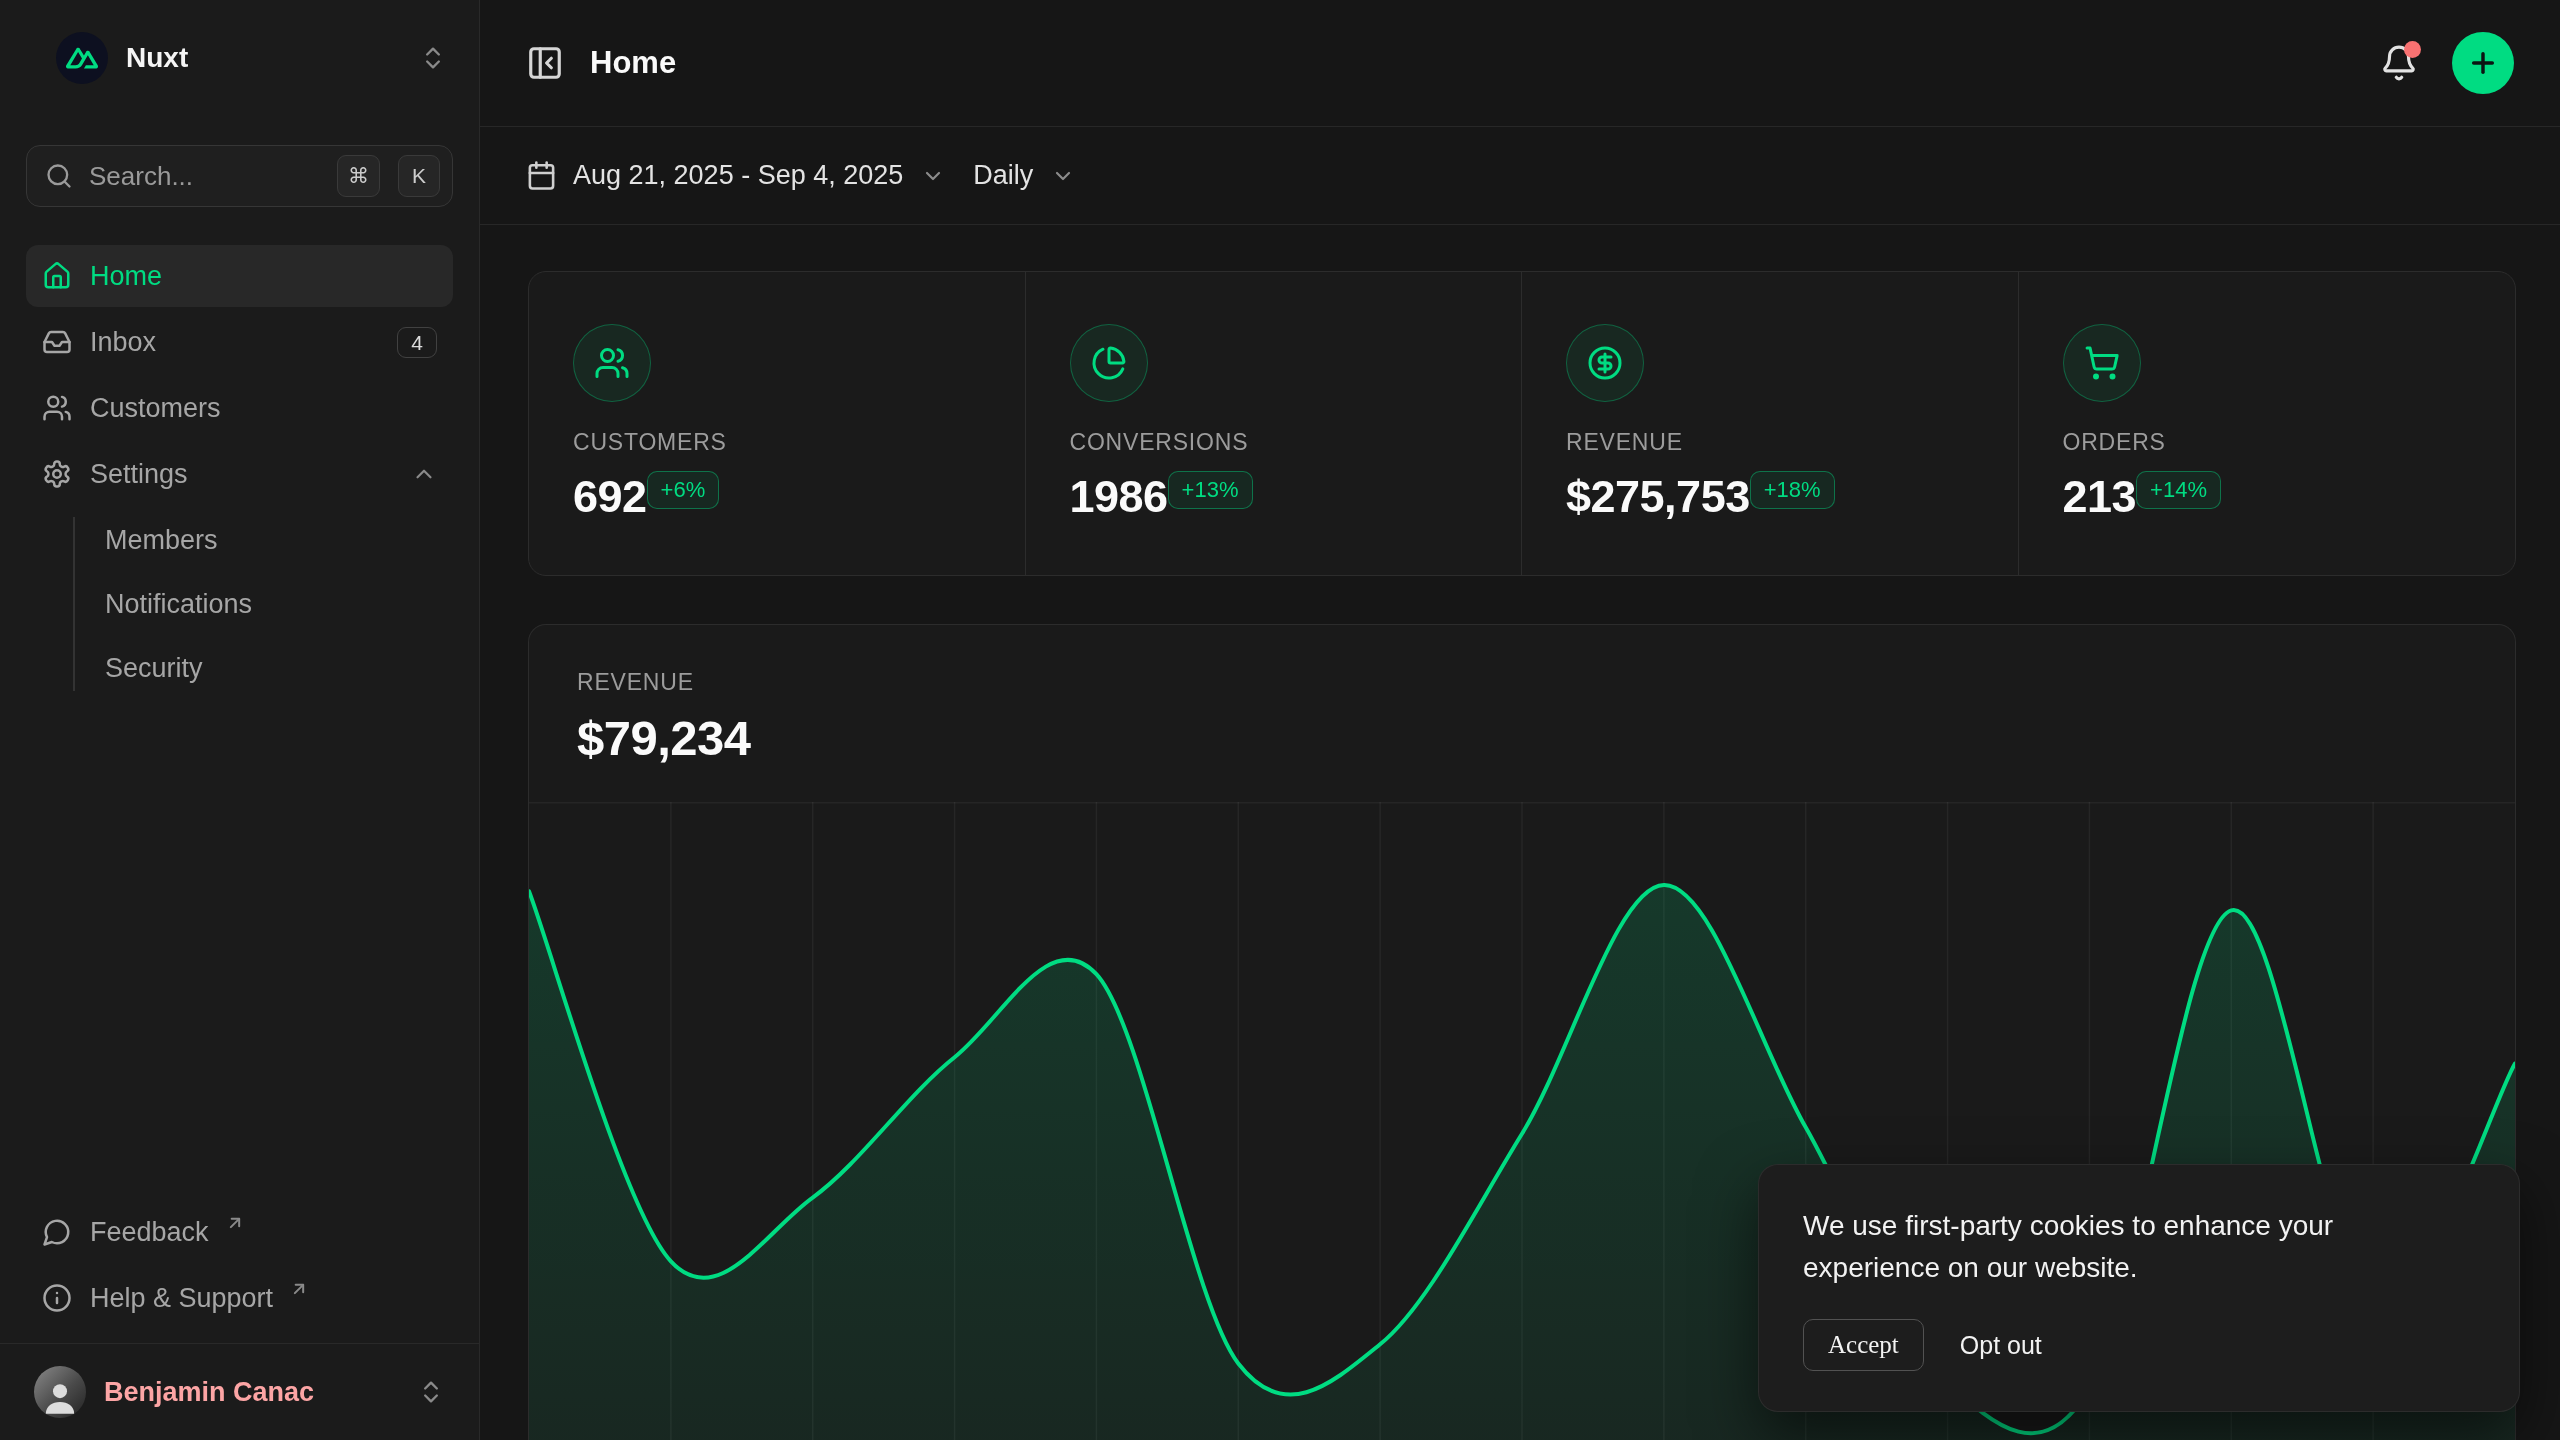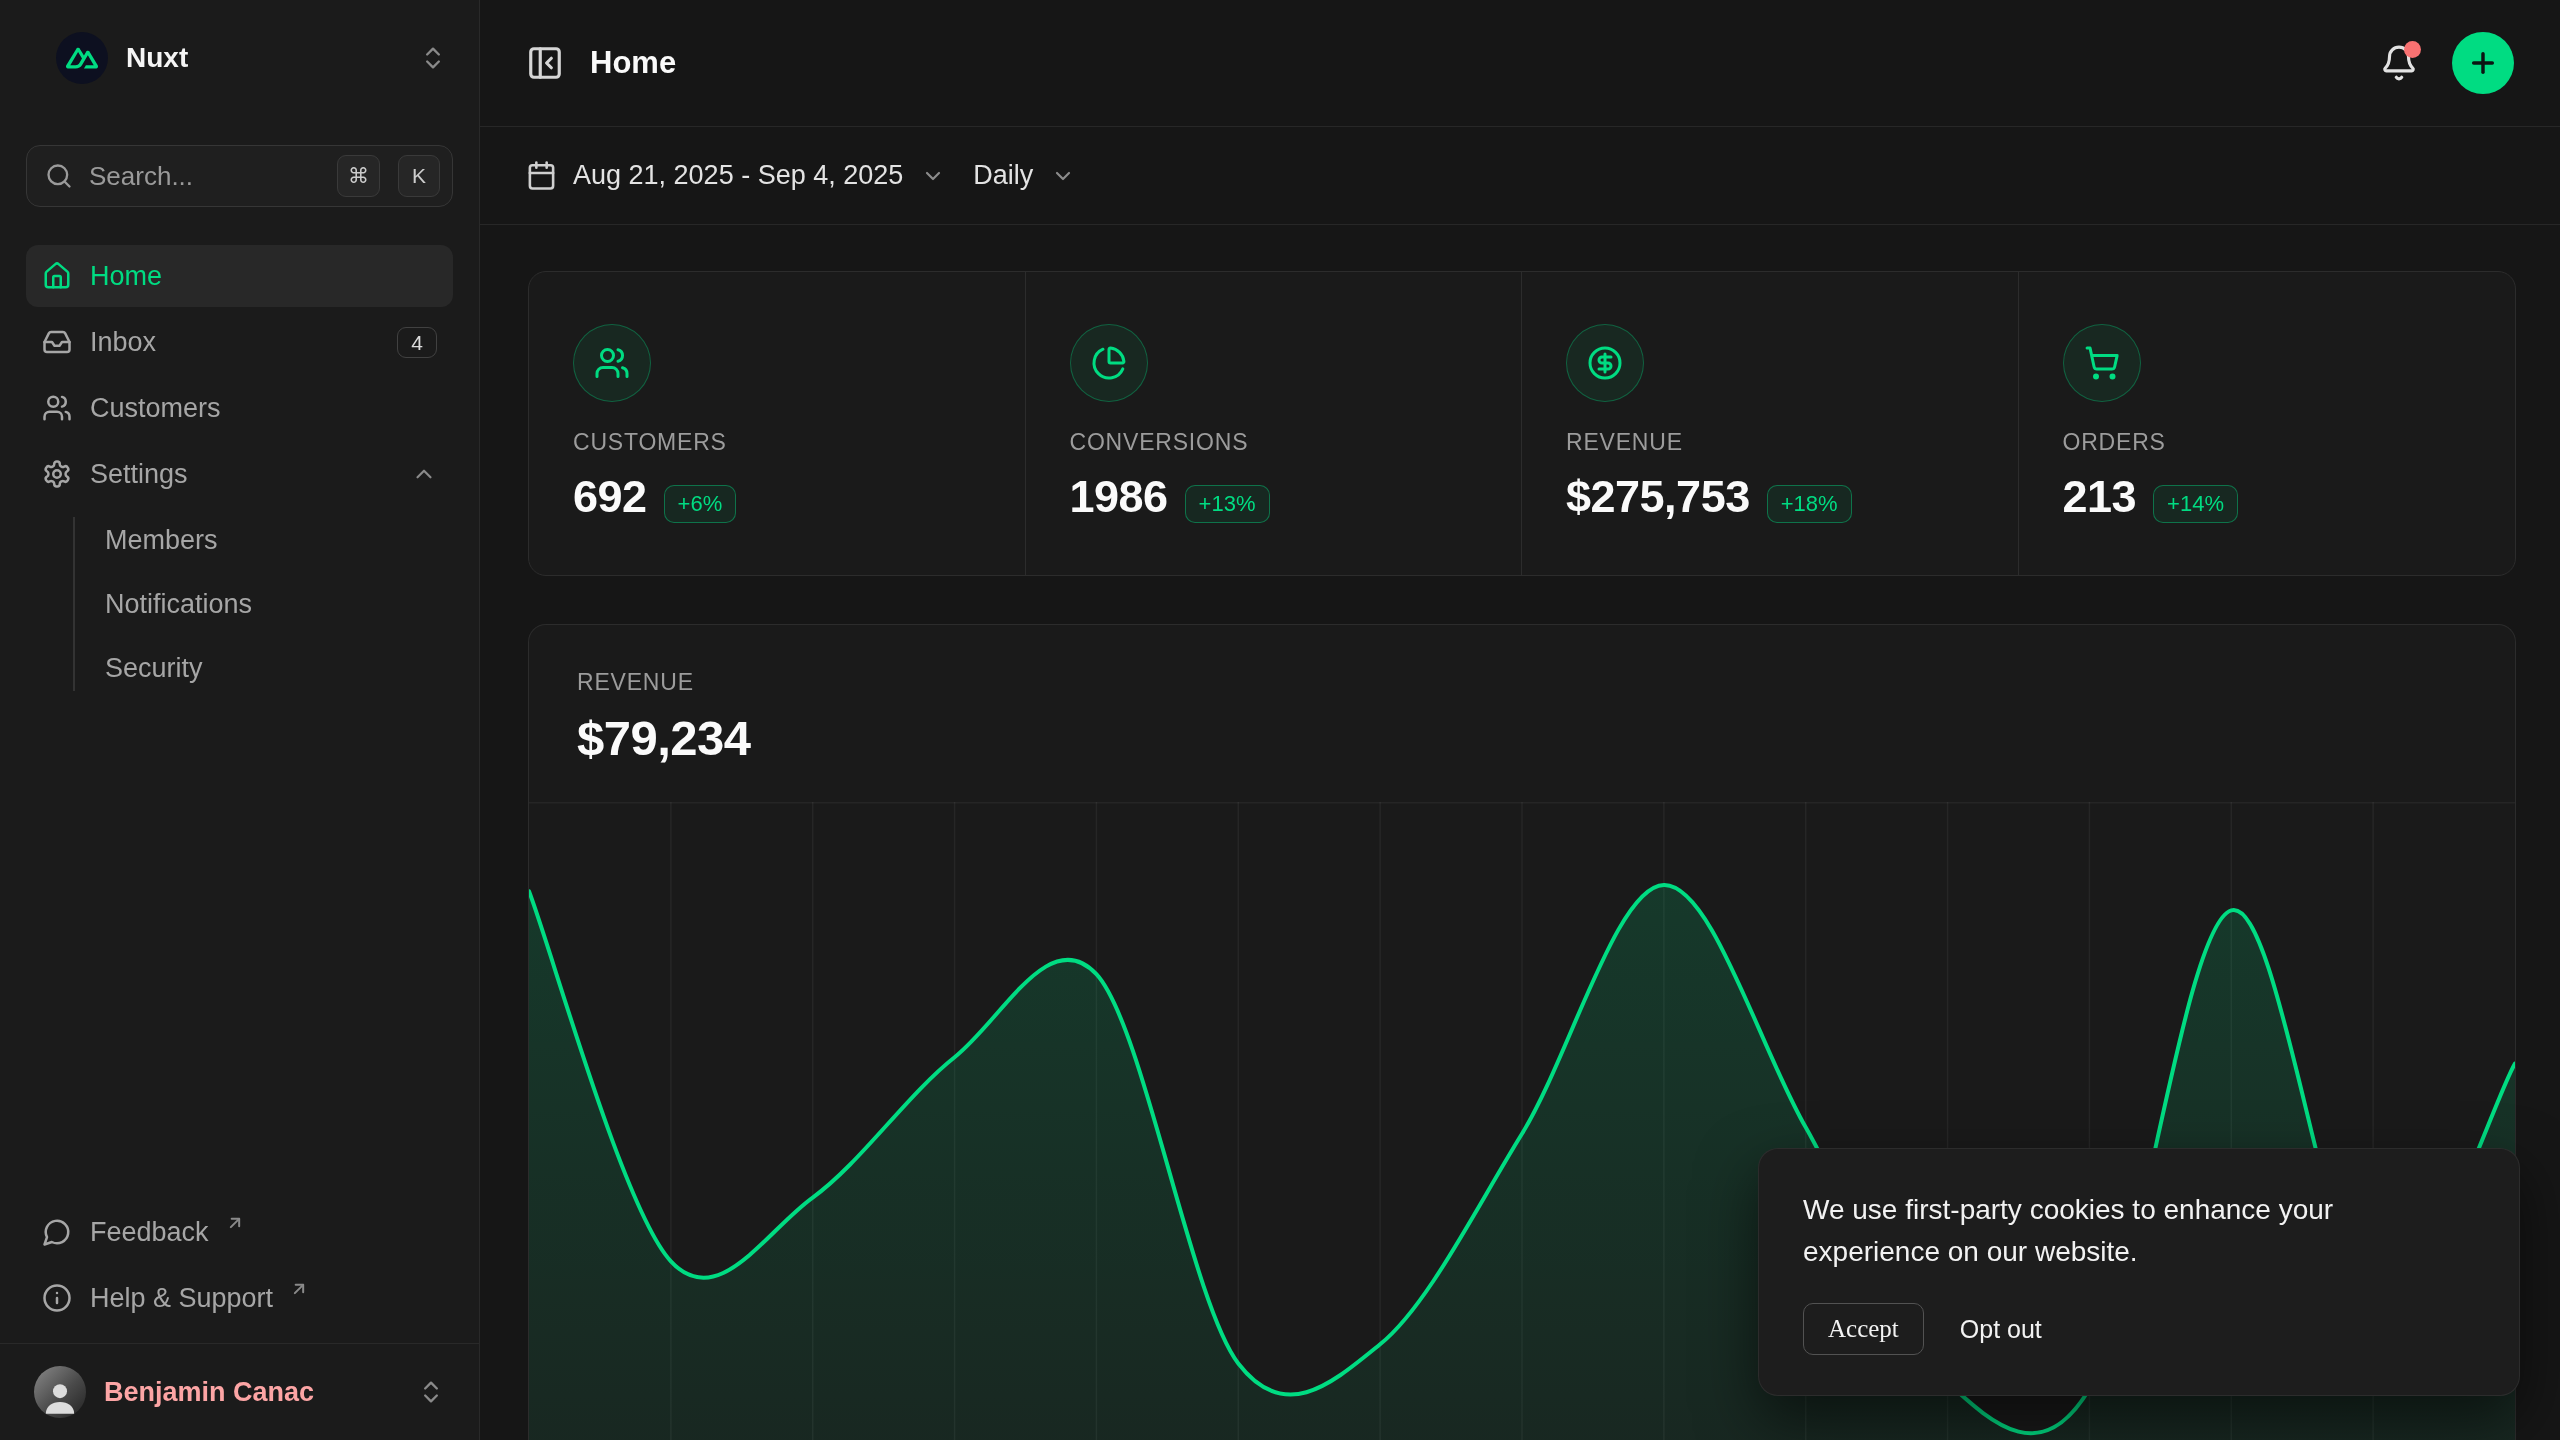--- a/index.html
+++ b/index.html
@@ -82,33 +82,33 @@
   .tb-control .tb-icon{width:31px;height:31px;color:#cfcfcf;}
   .tb-control .chev{width:24px;height:24px;color:#8a8a8a;margin-left:2px;}
 
   .content{flex:1;display:flex;flex-direction:column;padding:46px 44px 0 48px;min-height:0;}
   .stats{height:305px;display:grid;grid-template-columns:repeat(4,1fr);background:var(--card-bg);border:1px solid var(--border);border-radius:18px;flex:none;}
   .stat-cell{padding:52px 44px 0;}
   .stat-cell:not(:last-child){border-right:1px solid var(--border);}
   .stat-icon{width:78px;height:78px;border-radius:50%;display:grid;place-items:center;background:rgba(0,220,130,0.07);border:1.5px solid rgba(0,220,130,0.33);}
   .stat-icon svg{width:36px;height:36px;color:var(--accent);}
   .stat-label{margin-top:27px;font-size:23px;letter-spacing:0.8px;color:var(--muted2);font-weight:500;}
-  .stat-value-row{margin-top:15px;display:flex;align-items:flex-end;gap:17px;}
+  .stat-value-row{margin-top:15px;display:flex;align-items:flex-start;}
   .stat-value{font-size:45px;font-weight:700;color:#fafafa;letter-spacing:-0.5px;}
   .delta-badge{font-size:22px;font-weight:500;color:var(--accent);padding:7px 13px;border-radius:10px;background:rgba(0,220,130,0.08);border:1px solid rgba(0,220,130,0.42);line-height:1;}
 
   .revenue-card{margin-top:48px;flex:1;background:var(--card-bg);border:1px solid var(--border);border-bottom:none;border-radius:18px 18px 0 0;display:flex;flex-direction:column;overflow:hidden;min-height:0;}
   .revenue-head{padding:44px 48px 0;flex:none;}
   .revenue-label{font-size:23px;letter-spacing:0.8px;color:var(--muted2);font-weight:500;}
   .revenue-value{margin-top:14px;font-size:49px;font-weight:700;color:#fafafa;letter-spacing:-0.5px;}
   .chart-wrap{flex:1;margin-top:36px;position:relative;min-height:0;}
   .chart-wrap svg{position:absolute;inset:0;width:100%;height:100%;}
 
   
-  .cookie-banner{position:fixed;right:40px;bottom:44px;width:762px;background:#1d1d1d;border:1px solid rgba(255,255,255,0.07);border-radius:20px;padding:40px 44px;box-shadow:0 24px 60px rgba(0,0,0,0.55);z-index:50;}
+  .cookie-banner{position:fixed;right:40px;bottom:28px;width:762px;background:#1d1d1d;border:1px solid rgba(255,255,255,0.07);border-radius:20px;padding:40px 44px;box-shadow:0 24px 60px rgba(0,0,0,0.55);z-index:50;}
   .cookie-text{font-size:28px;line-height:1.5;color:#f2f2f2;}
   .cookie-actions{margin-top:30px;display:flex;align-items:center;gap:36px;}
   .accept-btn{background:transparent;border:1.5px solid #525252;border-radius:10px;padding:11px 24px;font-size:25px;font-weight:500;color:#f2f2f2;font-family:Liberation Serif, serif;cursor:pointer;}
   .optout-btn{background:none;border:none;font-size:25px;font-weight:500;color:#f2f2f2;font-family:inherit;cursor:pointer;padding:0;}
 </style>
 </head>
 <body>
 
 <aside class="sidebar">
   <div class="sb-top">

